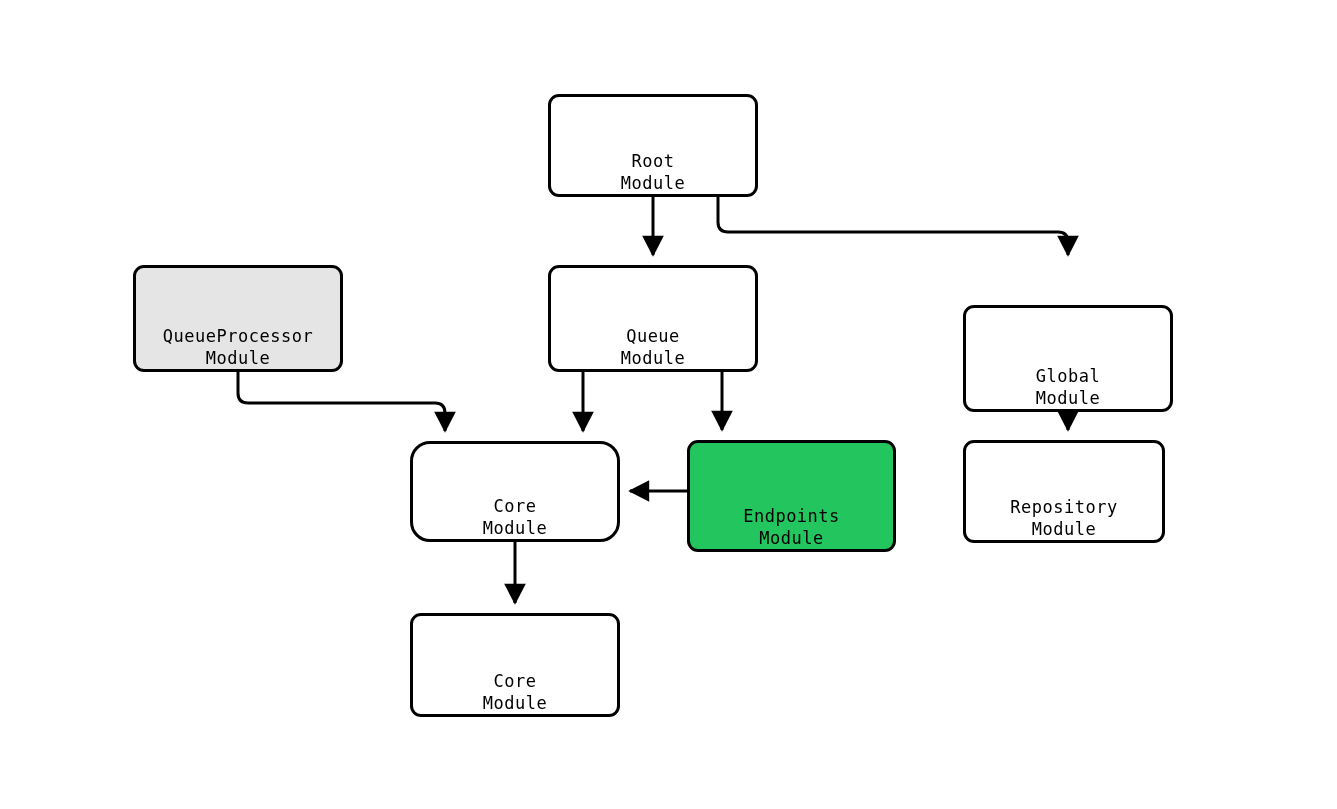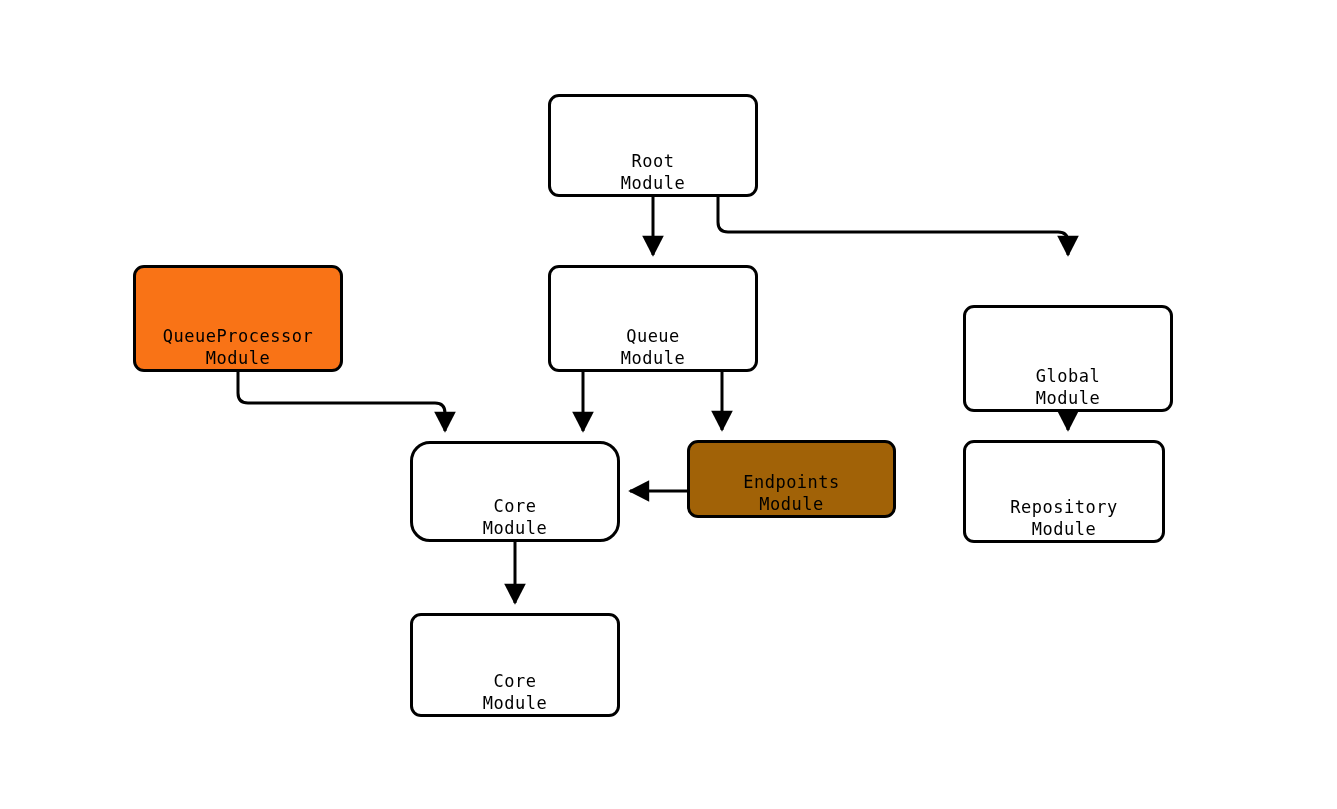--- a/index.html
+++ b/index.html
@@ -78,41 +78,41 @@
       <path d="M 515 542 L 515 603" marker-end="url(#arrowhead)"></path>
 
     </g>
   </svg>
 
   <div class="node" style="left: 548px; top: 94px; width: 210px; height: 103px; border: 3px solid rgb(0, 0, 0); border-radius: 11px; background: rgb(255, 255, 255);">
     <span class="node-line">Root</span>
     <span class="node-line">Module</span>
   </div>
 
-  <div class="node" style="left: 133px; top: 265px; width: 210px; height: 107px; border: 3px solid rgb(0, 0, 0); border-radius: 11px; background: #f97316;">
+  <div class="node" style="left: 133px; top: 265px; width: 210px; height: 107px; border: 3px solid rgb(0, 0, 0); border-radius: 11px; background: #e5e5e5;">
     <span class="node-line">QueueProcessor</span>
     <span class="node-line">Module</span>
   </div>
 
   <div class="node" style="left: 548px; top: 265px; width: 210px; height: 107px; border: 3px solid rgb(0, 0, 0); border-radius: 11px; background: rgb(255, 255, 255);">
     <span class="node-line">Queue</span>
     <span class="node-line">Module</span>
   </div>
 
   <div class="node" style="left: 963px; top: 265px; width: 210px; height: 107px; border: 3px solid rgb(0, 0, 0); border-radius: 11px; background: rgb(255, 255, 255); margin-top: 40px;">
     <span class="node-line">Global</span>
     <span class="node-line">Module</span>
   </div>
 
   <div class="node" style="left: 410px; top: 441px; width: 210px; height: 101px; border: 3px solid rgb(0, 0, 0); border-radius: 20px; background: rgb(255, 255, 255);">
     <span class="node-line">Core</span>
     <span class="node-line">Module</span>
   </div>
 
-  <div class="node" style="left: 687px; top: 440px; width: 209px; height: 78px; border: 3px solid rgb(0, 0, 0); border-radius: 11px; background: #a16207;">
+  <div class="node" style="left: 687px; top: 440px; width: 209px; height: 112px; border: 3px solid rgb(0, 0, 0); border-radius: 11px; background: #22c55e;">
     <span class="node-line">Endpoints</span>
     <span class="node-line">Module</span>
   </div>
 
   <div class="node" style="left: 963px; top: 440px; width: 202px; height: 103px; border: 3px solid rgb(0, 0, 0); border-radius: 11px; background: rgb(255, 255, 255);">
     <span class="node-line">Repository</span>
     <span class="node-line">Module</span>
   </div>
 
   <div class="node" style="left: 410px; top: 613px; width: 210px; height: 104px; border: 3px solid rgb(0, 0, 0); border-radius: 11px; background: rgb(255, 255, 255);">

